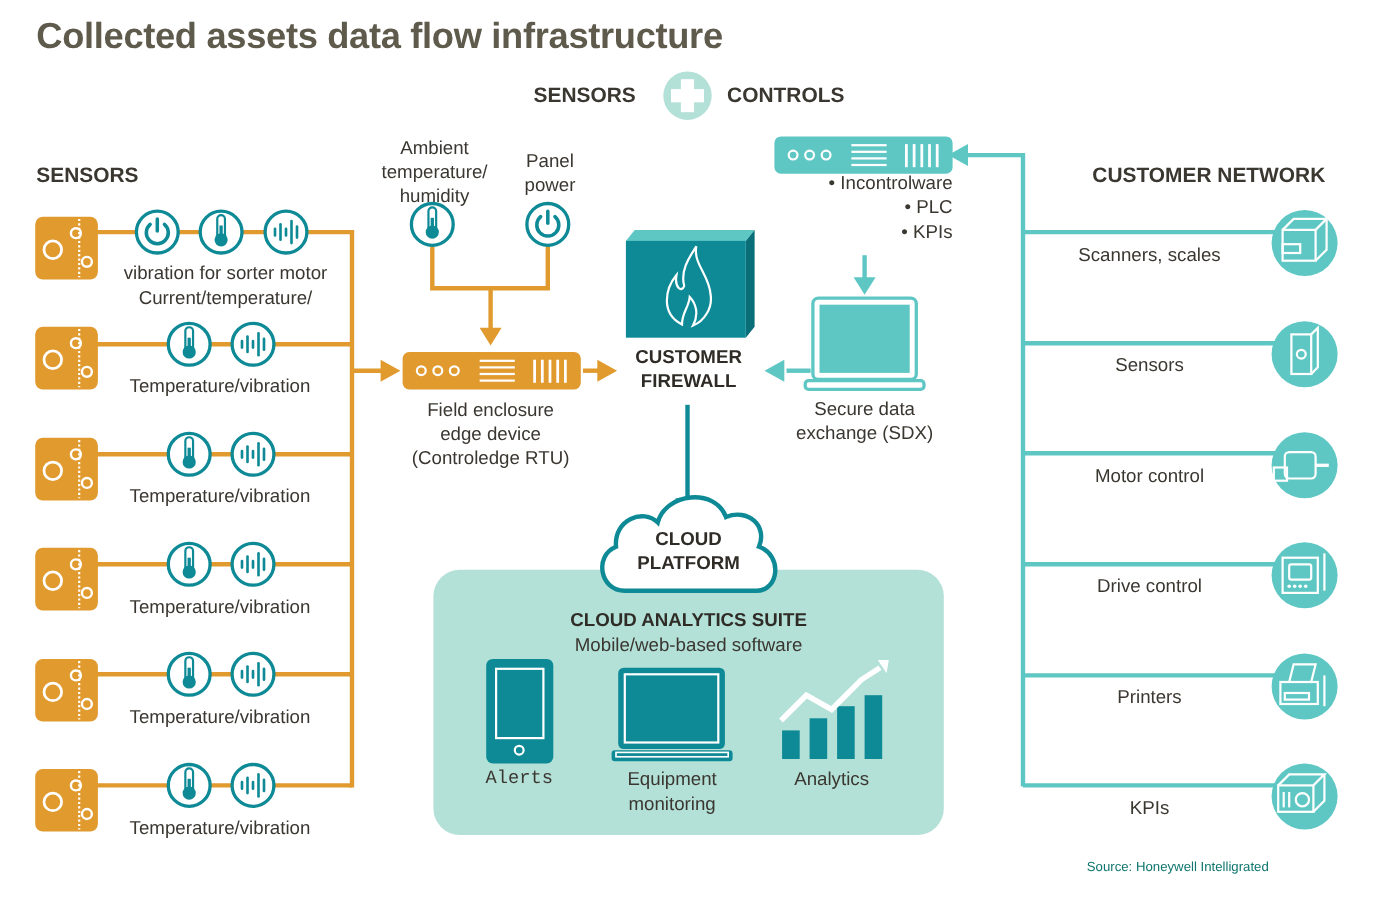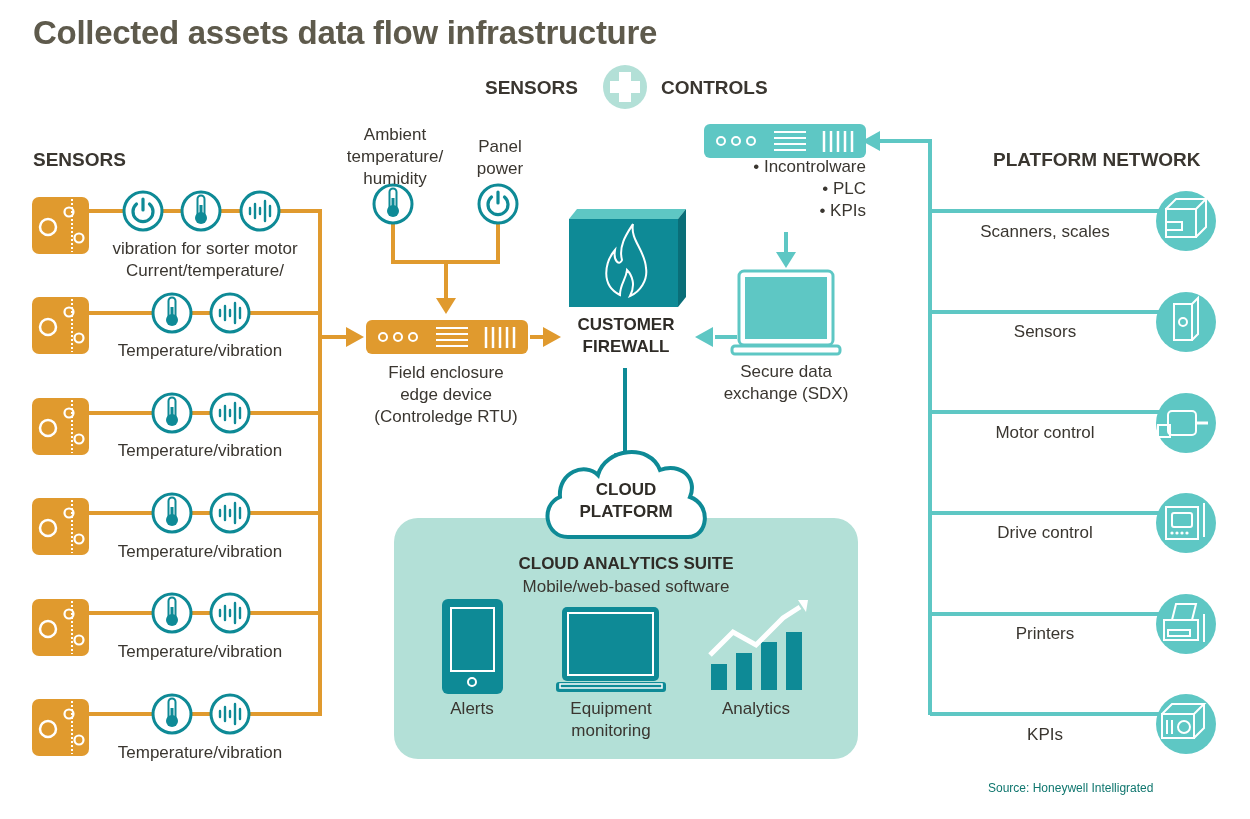--- a/index.html
+++ b/index.html
@@ -247,21 +247,21 @@
     <rect x="619" y="72" width="12" height="30" fill="#fff"></rect>
     <rect x="610" y="81" width="30" height="12" fill="#fff"></rect>
   </g>
 </svg>
 
 <div class="abs title">Collected assets data flow infrastructure</div>
 <div class="abs hdr" style="left:485px;top:77px;">SENSORS</div>
 <div class="abs hdr" style="left:661px;top:77px;">CONTROLS</div>
 
 <div class="abs hdr" style="left:33px;top:149px;">SENSORS</div>
-<div class="abs hdr" style="left:993px;top:149px;">PLATFORM NETWORK</div>
+<div class="abs hdr" style="left:993px;top:149px;">CUSTOMER NETWORK</div>
 
 <div class="abs lbl" style="left:100px;top:238px;width:210px;">
   <div>vibration for sorter motor</div>
   <div>Current/temperature/</div>
 </div>
 <div class="abs lbl" style="left:100px;top:340px;width:200px;">Temperature/vibration</div>
 <div class="abs lbl" style="left:100px;top:440px;width:200px;">Temperature/vibration</div>
 <div class="abs lbl" style="left:100px;top:541px;width:200px;">Temperature/vibration</div>
 <div class="abs lbl" style="left:100px;top:641px;width:200px;">Temperature/vibration</div>
 <div class="abs lbl" style="left:100px;top:742px;width:200px;">Temperature/vibration</div>
@@ -295,21 +295,21 @@
   <div>exchange (SDX)</div>
 </div>
 
 <div class="abs blbl" style="left:566px;top:479px;width:120px;">
   <div>CLOUD</div>
   <div>PLATFORM</div>
 </div>
 
 <div class="abs blbl" style="left:394px;top:553px;width:464px;">CLOUD ANALYTICS SUITE</div>
 <div class="abs lbl" style="left:394px;top:576px;width:464px;">Mobile/web-based software</div>
-<div class="abs lbl" style="left:422px;top:698px;width:100px;">Alerts</div>
+<div class="abs lbl" style="left:422px;top:698px;width:100px;font-family:Liberation Mono, monospace;">Alerts</div>
 <div class="abs lbl" style="left:551px;top:698px;width:120px;">
   <div>Equipment</div>
   <div>monitoring</div>
 </div>
 <div class="abs lbl" style="left:706px;top:698px;width:100px;">Analytics</div>
 
 <div class="abs lbl" style="left:960px;top:221px;width:170px;">Scanners, scales</div>
 <div class="abs lbl" style="left:960px;top:321px;width:170px;">Sensors</div>
 <div class="abs lbl" style="left:960px;top:422px;width:170px;">Motor control</div>
 <div class="abs lbl" style="left:960px;top:522px;width:170px;">Drive control</div>

